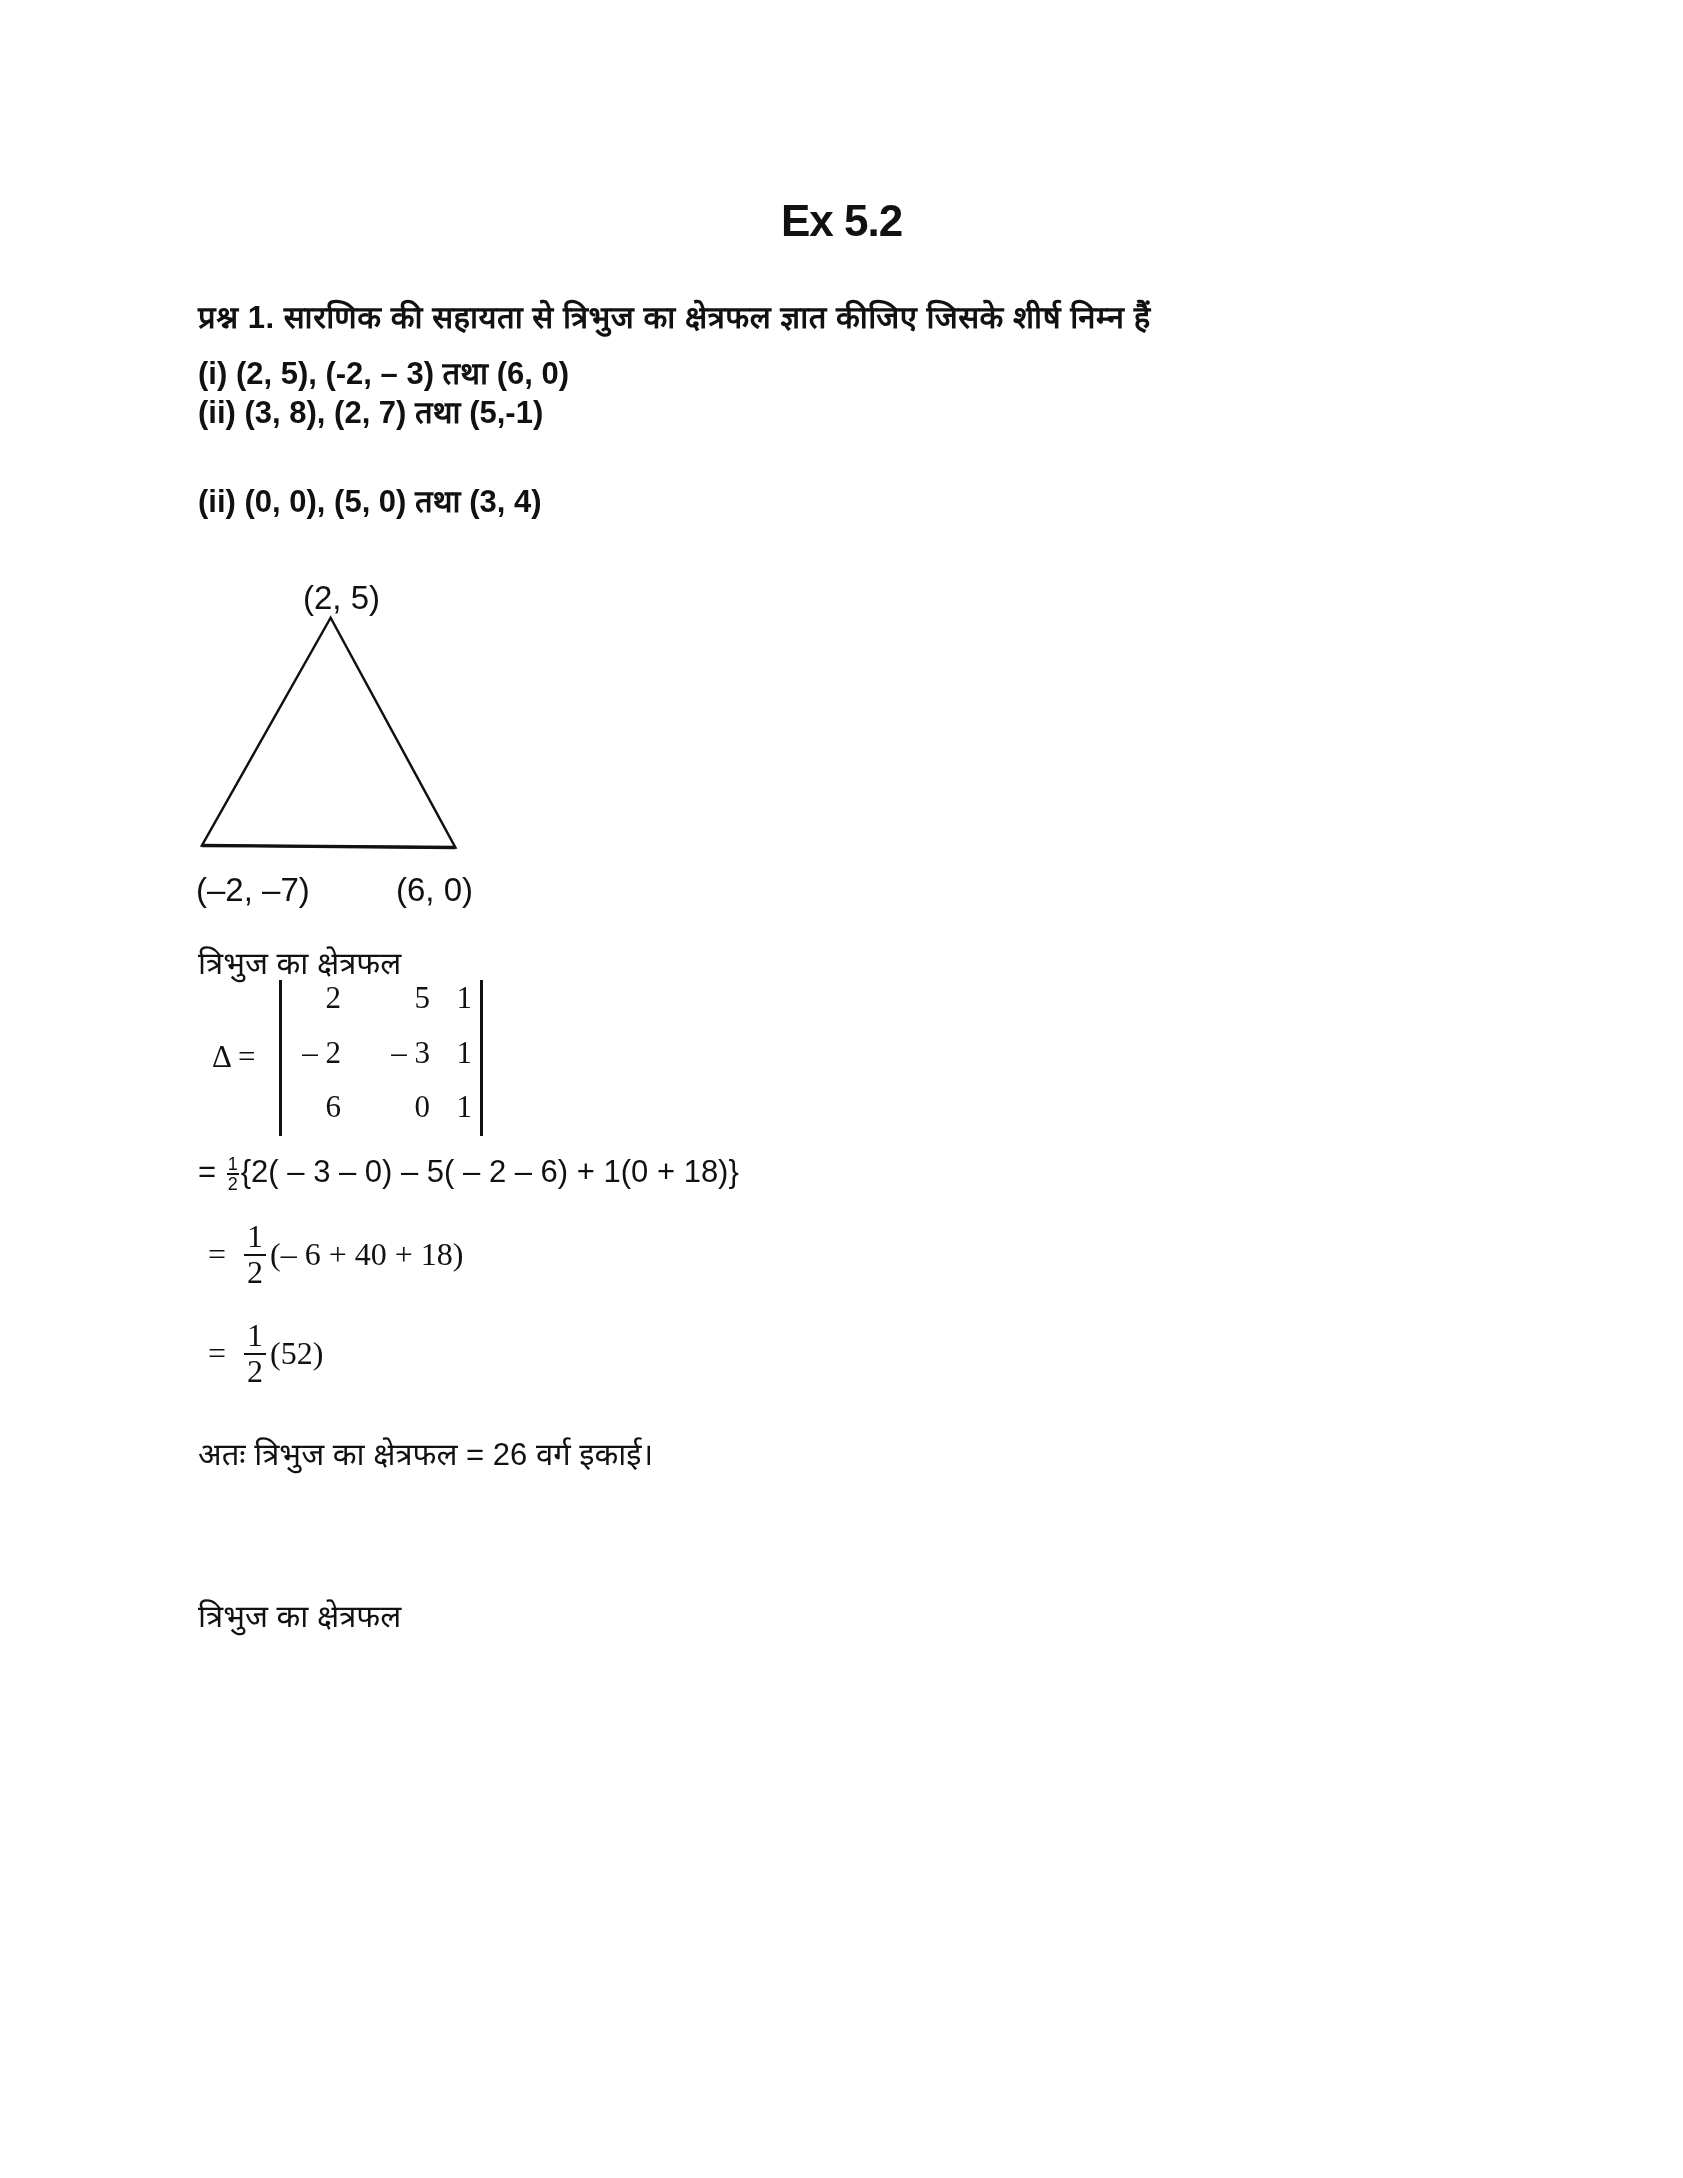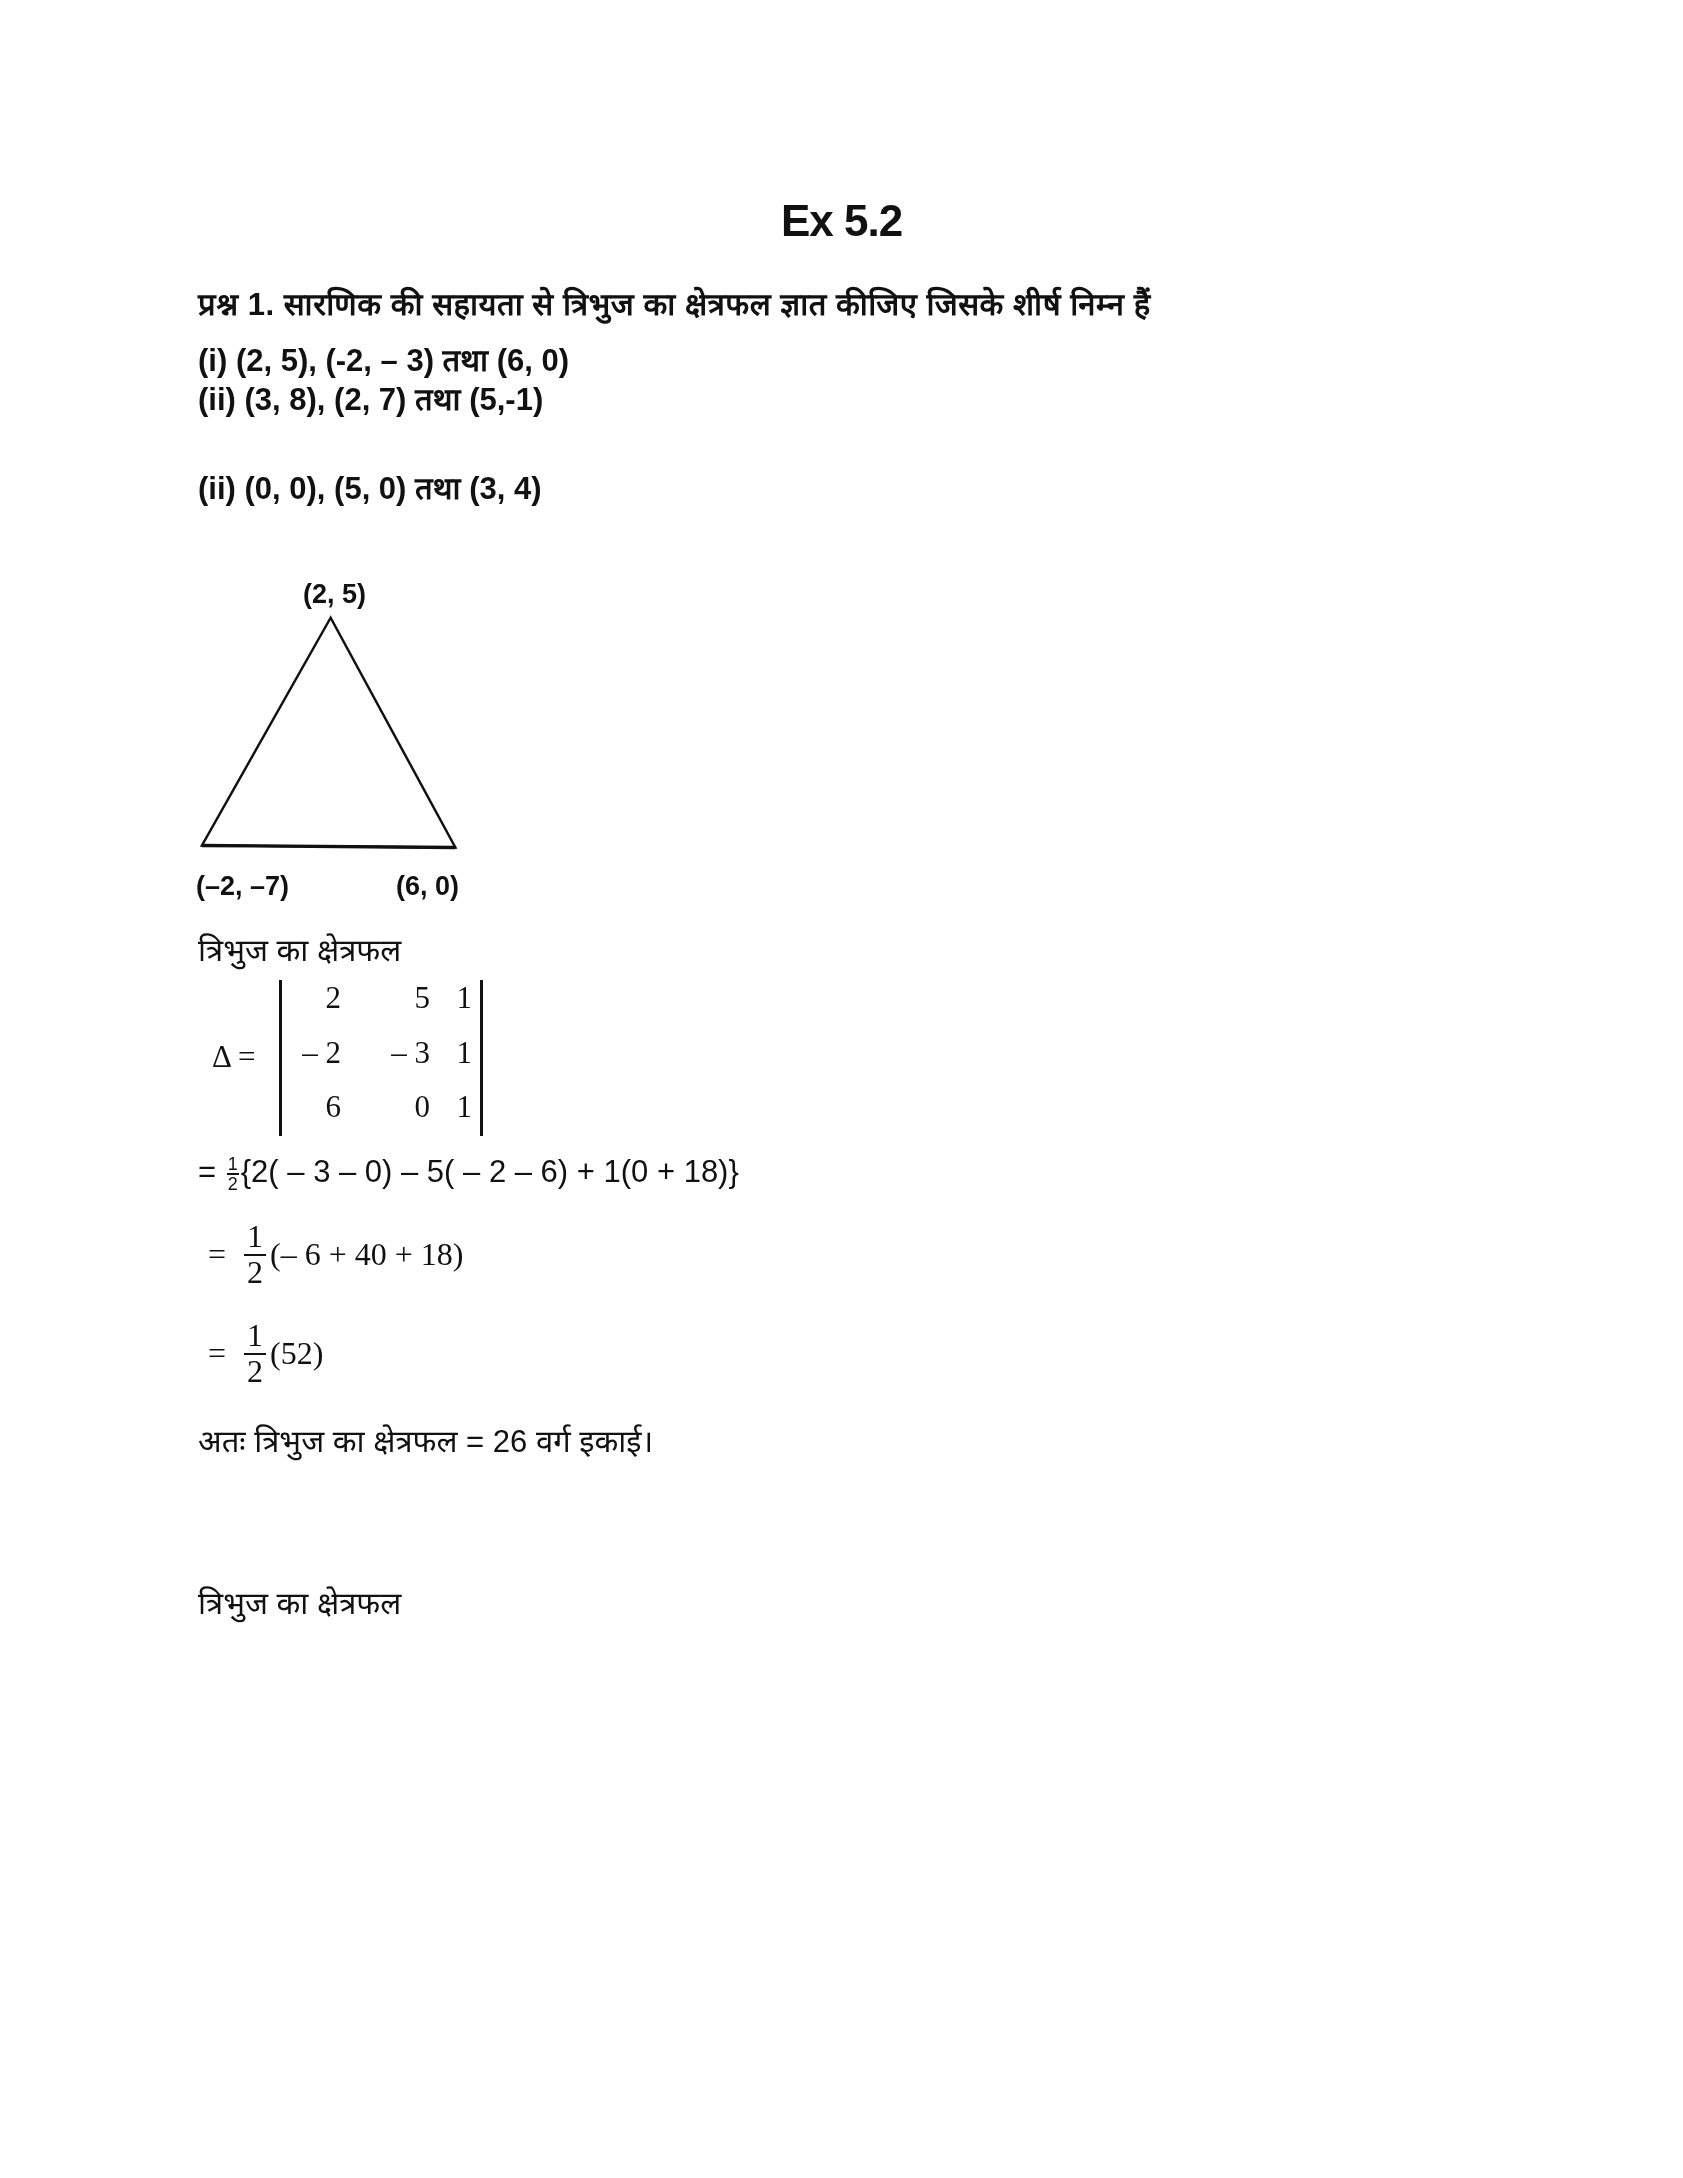--- a/index.html
+++ b/index.html
@@ -29,20 +29,21 @@
       font-size: 44px;
       font-weight: bold;
       letter-spacing: -1px;
     }
     .line {
       position: absolute;
       left: 198px;
       font-size: 31px;
       white-space: nowrap;
       line-height: 1;
+      margin-top: 13px;
     }
     .bold { font-weight: bold; }
     .q-head { top: 289px; letter-spacing: 0.5px; }
     .opt1 { top: 345px; }
     .opt2 { top: 384px; }
     .opt3 { top: 473px; }
     .sol1 { top: 511px; }
     .tri-area-label1 { top: 935px; }
     .conclusion { top: 1426px; }
     .sol2 { top: 1533px; }
@@ -51,24 +52,23 @@
     .diagram {
       position: absolute;
       left: 194px;
       top: 574px;
       width: 297px;
       height: 337px;
     }
     .diagram svg { position: absolute; left: 0; top: 0; }
     .vlabel {
       position: absolute;
-      font-size: 27px;
+      font-size: 33px;
       font-family: "Liberation Sans", sans-serif;
       white-space: nowrap;
-      font-weight: bold;
     }
     .v-top { left: 109px; top: 5px; }
     .v-left { left: 2px; top: 297px; }
     .v-right { left: 202px; top: 297px; }
 
     .det {
       position: absolute;
       left: 212px;
       top: 980px;
       height: 158px;

